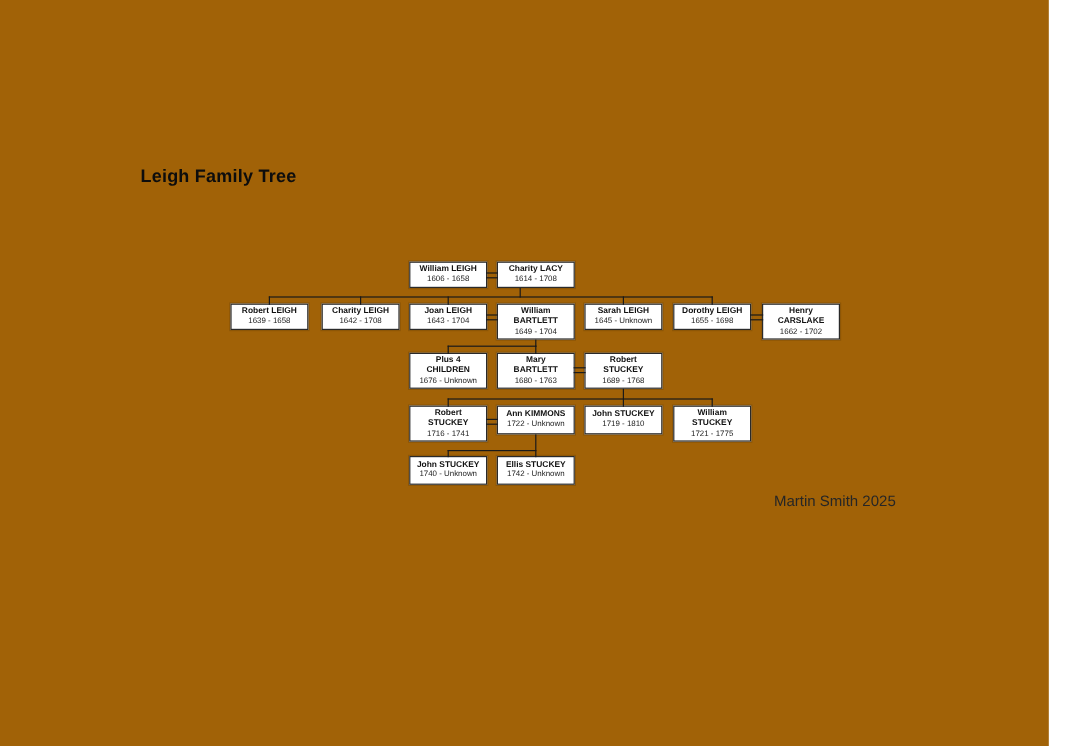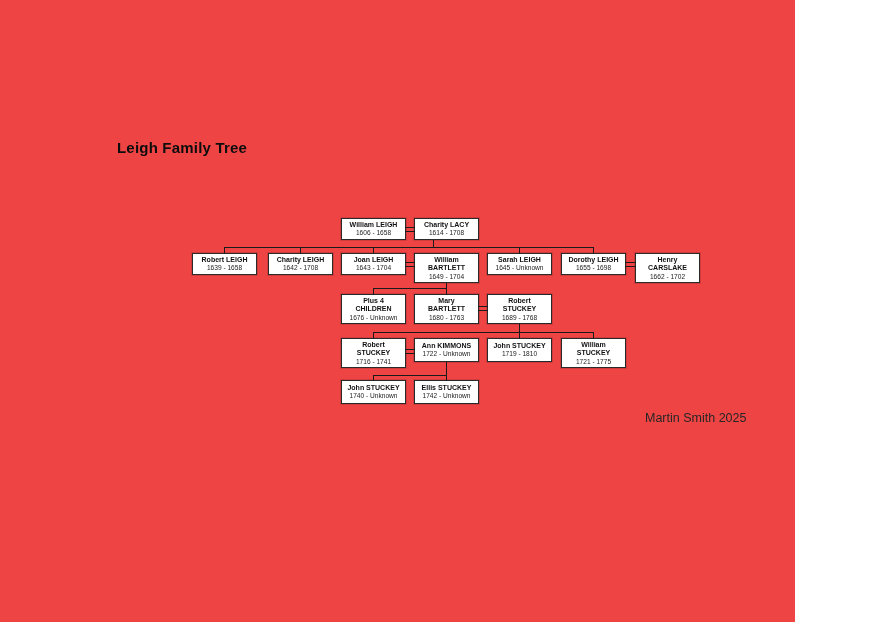--- a/index.html
+++ b/index.html
@@ -3,23 +3,23 @@
 <meta charset="utf-8">
 <style>
   html, body {
     margin: 0;
     padding: 0;
     background: #ffffff;
     font-family: "Liberation Sans", sans-serif;
   }
   #canvas {
     position: relative;
-    width: 795px;
+    width: 874px;
     height: 622px;
-    background: #ef4444;
+    background: #a16207;
     overflow: hidden;
     text-decoration: underline;
   }
   .page-title {
     position: absolute;
     left: 117px;
     top: 139px;
     font-size: 15px;
     font-weight: bold;
     color: #0d0d0d;

